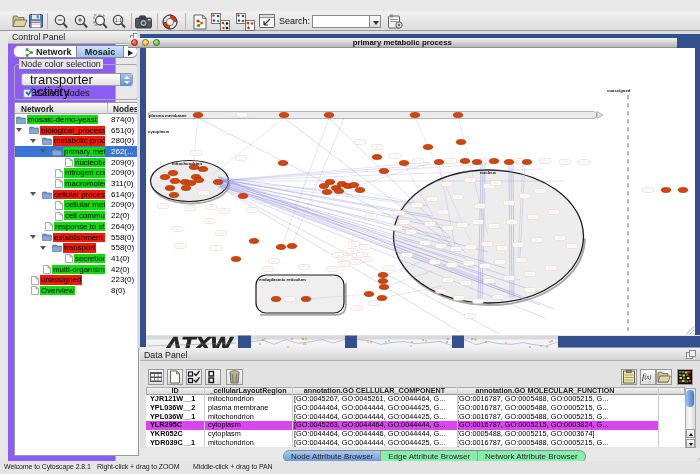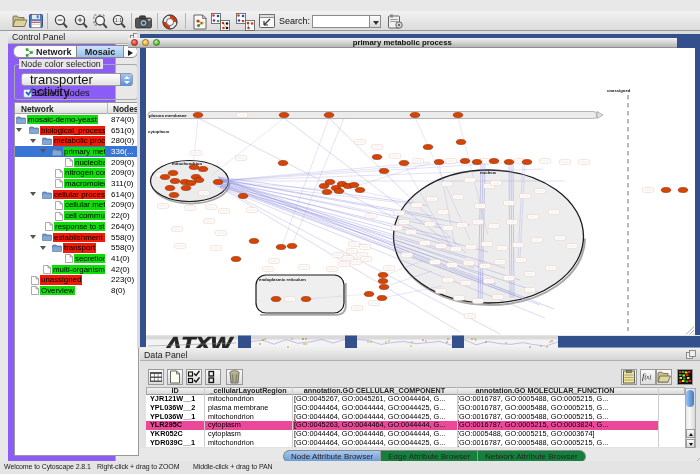--- a/index.html
+++ b/index.html
@@ -190,21 +190,21 @@
           </svg>
 <div style="position:absolute;left:45px;top:136.2px;height:9.4px;max-width:52px;overflow:hidden;background:#f01b06;color:#000;font-size:7.9px;line-height:9.4px;white-space:nowrap;padding:0 1px">metabolic process</div>
 <div style="position:absolute;left:103px;top:136.2px;width:28px;height:9.4px;overflow:hidden;color:#000;font-size:8px;line-height:9.4px;white-space:nowrap">280(0)</div>
 <div style="position:absolute;left:7px;top:146.3px;width:124px;height:10.7px;background:#3875d7"></div>
 <div style="position:absolute;left:32px;top:149.3px;width:0;height:0;border-left:3.5px solid transparent;border-right:3.5px solid transparent;border-top:4.5px solid #555"></div>
 <svg style="position:absolute;left:44px;top:147.8px" width="10" height="8" viewBox="0 0 10 8">
             <path d="M0.5 2 Q0.5 1 1.5 1 L4 1 L5 2 L9 2 Q9.5 2 9.5 3 L9.5 7 Q9.5 7.5 9 7.5 L1 7.5 Q0.5 7.5 0.5 7 Z" fill="#7296c4" stroke="#3c5a80" stroke-width="0.6"></path>
             <path d="M0.5 3.2 L9.5 3.2 L9.5 7 Q9.5 7.5 9 7.5 L1 7.5 Q0.5 7.5 0.5 7 Z" fill="#86a8d4"></path>
           </svg>
 <div style="position:absolute;left:55px;top:146.9px;height:9.4px;max-width:42px;overflow:hidden;background:#0fdc0a;color:#000;font-size:7.9px;line-height:9.4px;white-space:nowrap;padding:0 1px">primary metabolic</div>
-<div style="position:absolute;left:103px;top:146.9px;width:28px;height:9.4px;overflow:hidden;color:#fff;font-size:8px;line-height:9.4px;white-space:nowrap">336(...</div>
+<div style="position:absolute;left:103px;top:146.9px;width:28px;height:9.4px;overflow:hidden;color:#fff;font-size:8px;line-height:9.4px;white-space:nowrap">262(...</div>
 <svg style="position:absolute;left:57px;top:158.0px" width="8" height="9" viewBox="0 0 8 9">
             <path d="M0.5 0.5 L5 0.5 L7.5 3 L7.5 8.5 L0.5 8.5 Z" fill="#fff" stroke="#888" stroke-width="0.7"></path>
             <path d="M5 0.5 L5 3 L7.5 3 Z" fill="#ddd" stroke="#888" stroke-width="0.6"></path>
           </svg>
 <div style="position:absolute;left:66px;top:157.6px;height:9.4px;max-width:31px;overflow:hidden;background:#0fdc0a;color:#000;font-size:7.9px;line-height:9.4px;white-space:nowrap;padding:0 1px">nucleobase-cont</div>
 <div style="position:absolute;left:103px;top:157.6px;width:28px;height:9.4px;overflow:hidden;color:#000;font-size:8px;line-height:9.4px;white-space:nowrap">209(0)</div>
 <svg style="position:absolute;left:47px;top:168.7px" width="8" height="9" viewBox="0 0 8 9">
             <path d="M0.5 0.5 L5 0.5 L7.5 3 L7.5 8.5 L0.5 8.5 Z" fill="#fff" stroke="#888" stroke-width="0.7"></path>
             <path d="M5 0.5 L5 3 L7.5 3 Z" fill="#ddd" stroke="#888" stroke-width="0.6"></path>
           </svg>
@@ -773,21 +773,21 @@
 <span style="position:absolute;left:62px">plasma membrane</span>
 <span style="position:absolute;left:148px">[GO:0044464, GO:0044444, GO:0044425, G...</span>
 <span style="position:absolute;left:311px">[GO:0016787, GO:0005488, GO:0005215, G...</span>
     </div>
 <div style="position:absolute;left:146px;top:412.6px;width:512px;height:8.65px;font-size:7.3px;line-height:8.65px;white-space:nowrap;overflow:hidden;background:#fff">
 <span style="position:absolute;left:4px;font-weight:bold">YPL036W__1</span>
 <span style="position:absolute;left:62px">mitochondrion</span>
 <span style="position:absolute;left:148px">[GO:0044464, GO:0044444, GO:0044425, G...</span>
 <span style="position:absolute;left:311px">[GO:0016787, GO:0005488, GO:0005215, G...</span>
     </div>
-<div style="position:absolute;left:146px;top:421.2px;width:512px;height:8.65px;font-size:7.3px;line-height:8.65px;white-space:nowrap;overflow:hidden;background:#ec4899">
+<div style="position:absolute;left:146px;top:421.2px;width:512px;height:8.65px;font-size:7.3px;line-height:8.65px;white-space:nowrap;overflow:hidden;background:#d946ef">
 <span style="position:absolute;left:4px;font-weight:bold">YLR295C</span>
 <span style="position:absolute;left:62px">cytoplasm</span>
 <span style="position:absolute;left:148px">[GO:0045263, GO:0044464, GO:0044444, G...</span>
 <span style="position:absolute;left:311px">[GO:0016787, GO:0005215, GO:0003824, G...</span>
     </div>
 <div style="position:absolute;left:146px;top:429.9px;width:512px;height:8.65px;font-size:7.3px;line-height:8.65px;white-space:nowrap;overflow:hidden;background:#fff">
 <span style="position:absolute;left:4px;font-weight:bold">YKR052C</span>
 <span style="position:absolute;left:62px">cytoplasm</span>
 <span style="position:absolute;left:148px">[GO:0044464, GO:0044446, GO:0044444, G...</span>
 <span style="position:absolute;left:311px">[GO:0005488, GO:0005215, GO:0003674]</span>
@@ -812,21 +812,21 @@
 <div style="position:absolute;left:685px;top:388px;width:10.5px;height:60px;background:linear-gradient(90deg,#e8e8e8,#f8f8f8 40%,#d8d8d8);border:1px solid #aaa">
   <div style="position:absolute;left:0px;top:1px;width:8px;height:17px;border-radius:4px;background:linear-gradient(90deg,#9cc2ee,#3f7cc8)"></div>
   <div style="position:absolute;left:0;top:40px;width:8.5px;height:9px;background:linear-gradient(#fcfcfc,#d8d8d8);border:0.5px solid #999">
     <div style="position:absolute;left:1.5px;top:2.5px;width:0;height:0;border-left:2.5px solid transparent;border-right:2.5px solid transparent;border-bottom:3.5px solid #111"></div>
   </div>
   <div style="position:absolute;left:0;top:49.5px;width:8.5px;height:9px;background:linear-gradient(#fcfcfc,#d8d8d8);border:0.5px solid #999">
     <div style="position:absolute;left:1.5px;top:3px;width:0;height:0;border-left:2.5px solid transparent;border-right:2.5px solid transparent;border-top:3.5px solid #111"></div>
   </div>
 </div>
 
-<div style="position:absolute;left:283px;top:450px;height:13px;border:1px solid #8a8a8a;border-radius:7px;background:#15803d;font-size:8px;color:#222;display:flex;line-height:11.5px">
+<div style="position:absolute;left:283px;top:450px;height:13px;border:1px solid #8a8a8a;border-radius:7px;background:#86efac;font-size:8px;color:#222;display:flex;line-height:11.5px">
   <div style="background:linear-gradient(#a8c8ee,#6898d8);border-radius:6px 0 0 6px;padding:0 7px;font-weight:normal">Node Attribute Browser</div>
   <div style="border-left:1px solid #999;padding:0 7px">Edge Attribute Browser</div>
   <div style="border-left:1px solid #999;padding:0 7px">Network Attribute Browser</div>
 </div>
 
 <div style="position:absolute;left:0;top:461px;width:700px;height:13px;background:#e4e4e4;font-size:7px;color:#222;letter-spacing:-0.1px">
   <span style="position:absolute;left:4px;top:2px">Welcome to Cytoscape 2.8.1</span>
   <span style="position:absolute;left:97px;top:2px">Right-click + drag to ZOOM</span>
   <span style="position:absolute;left:193px;top:2px">Middle-click + drag to PAN</span>
 </div>

